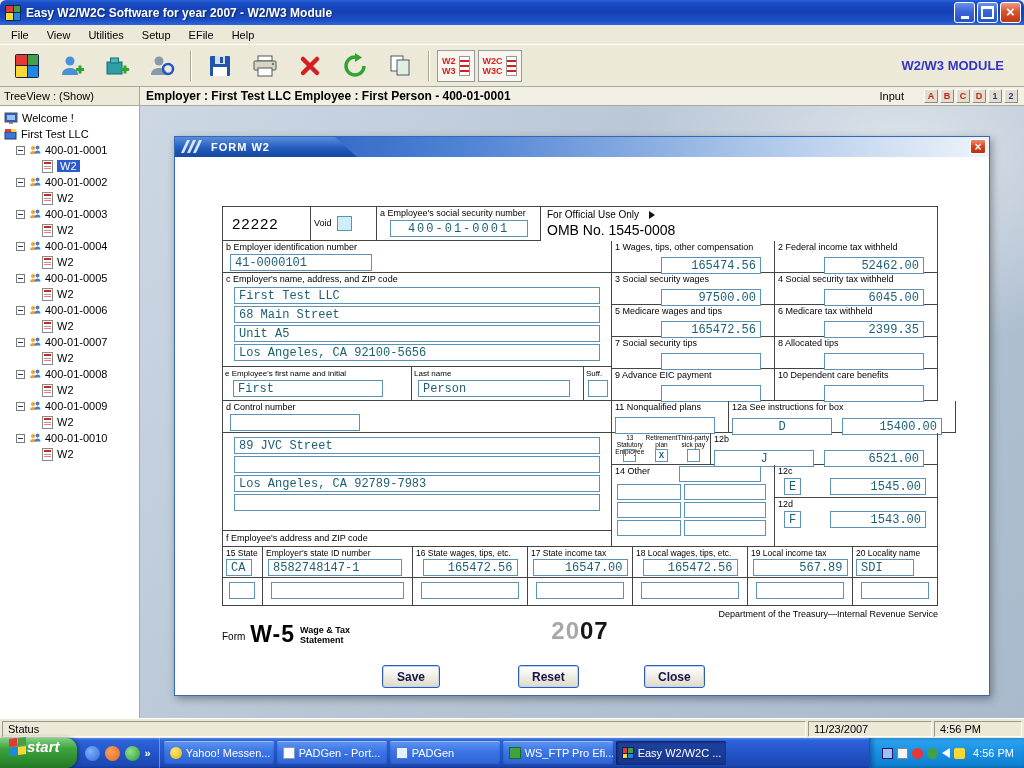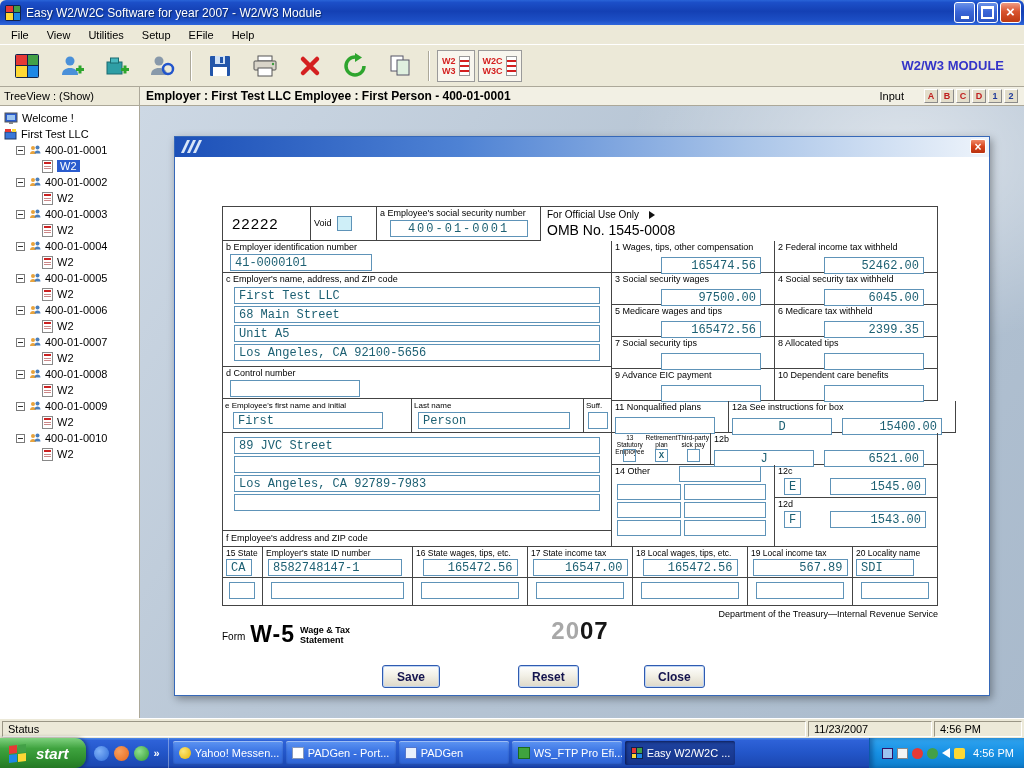--- a/index.html
+++ b/index.html
@@ -2,21 +2,21 @@
 <html><head>
 <meta charset="utf-8">
 <style>
 *{margin:0;padding:0;box-sizing:border-box;cursor:default}
 body{width:1024px;height:768px;overflow:hidden;font-family:"Liberation Sans",sans-serif;font-size:11px;background:#000}
 #screen{position:relative;width:1024px;height:768px;background:#ECE9D8}
 
 
 .titlebar{height:25px;display:flex;align-items:center;padding:0 3px 0 5px;border-radius:6px 6px 0 0;
  background:linear-gradient(180deg,#2964D8 0%,#1C4FC8 10%,#1440B4 45%,#1C4EC4 80%,#2E66DC 100%)}
-.titlebar .title{color:#fff;font-weight:normal;font-size:12px;margin-left:5px;flex:1;white-space:nowrap;overflow:hidden;text-shadow:1px 1px 1px #0a2a6a}
+.titlebar .title{color:#fff;font-weight:bold;font-size:12px;margin-left:5px;flex:1;white-space:nowrap;overflow:hidden;text-shadow:1px 1px 1px #0a2a6a}
 .winbtns{display:flex;gap:2px}
 .wbtn{width:21px;height:21px;border:1px solid #fff;border-radius:3px;display:flex;align-items:center;justify-content:center;color:#fff;
  background:linear-gradient(180deg,#6A92E8,#3A66D8 45%,#2A52C0)}
 .wbtn.close{background:linear-gradient(180deg,#EE9C84,#D9542E 45%,#BE3A12)}
 .wbtn.min::after{content:"";width:8px;height:3px;background:#fff;margin-top:9px}
 .wbtn.max::after{content:"";width:9px;height:8px;border:2px solid #fff;border-top-width:3px}
 .wbtn.close::after{content:"×";font-size:15px;font-weight:bold;line-height:1;margin-top:-2px}
 .gridicon{width:16px;height:16px;display:grid;grid-template-columns:1fr 1fr;grid-template-rows:1fr 1fr;gap:1px;background:#10224a;padding:1px;border-radius:2px;flex:none}
 .gridicon i:nth-child(1){background:#E53935}.gridicon i:nth-child(2){background:#43A047}
 .gridicon i:nth-child(3){background:#FDD835}.gridicon i:nth-child(4){background:#1E88E5}
@@ -148,21 +148,21 @@
  background:linear-gradient(180deg,#FEFEFE,#F2F0E6 45%,#DDD8C8);box-shadow:inset 0 0 0 1px #BFD4F2;font-weight:bold;font-size:12px;color:#14144e}
 .xpbtn.save{left:160px}.xpbtn.reset{left:296px}.xpbtn.closeb{left:422px}
 
 
 .statusbar{height:20px;background:#ECE9D8;border-top:1px solid #fff;display:flex;align-items:center;gap:2px;padding:1px 2px}
 .scell{height:16px;border:1px solid;border-color:#9a9685 #fff #fff #9a9685;display:flex;align-items:center;padding:0 5px;white-space:nowrap}
 .scell.grow{flex:1}.scell.date{width:124px}.scell.time{width:88px}
 
 
 .taskbar{height:30px;display:flex;align-items:stretch;background:linear-gradient(180deg,#4E8BE8 0%,#2E62D8 8%,#2255C8 50%,#1C48B2 92%,#15389A 100%)}
-.startbtn{display:flex;align-items:center;gap:10px;padding:0 17px 0 9px;border-radius:0 11px 11px 0;color:#fff;font-weight:bold;font-style:italic;font-size:15px;
+.startbtn{display:flex;gap:1px;padding:0 17px 0 9px;border-radius:0 11px 11px 0;color:#fff;font-weight:bold;font-style:italic;font-size:15px;
  background:linear-gradient(180deg,#7FD27F 0%,#3FA33F 35%,#2F8F2F 70%,#247824 100%);box-shadow:1px 0 4px rgba(0,0,0,.45)}
 .flag{width:17px;height:17px;display:grid;grid-template-columns:1fr 1fr;grid-template-rows:1fr 1fr;gap:1px;transform:skewY(-6deg)}
 .flag i:nth-child(1){background:#E53935}.flag i:nth-child(2){background:#43A047}
 .flag i:nth-child(3){background:#1E88E5}.flag i:nth-child(4){background:#FDD835}
 .quick{display:flex;align-items:center;gap:5px;padding:0 8px;border-right:1px solid rgba(255,255,255,.35)}
 .qicon{width:15px;height:15px;border-radius:50%;flex:none}
 .q1{background:radial-gradient(circle at 35% 35%,#7FB2F8,#2E6BD8)}
 .q2{background:radial-gradient(circle at 35% 35%,#F8A05E,#E8681A)}
 .q3{background:radial-gradient(circle at 35% 35%,#8FE08F,#2F9A2F)}
 .qmore{color:#fff;font-weight:bold}.qmore::after{content:"»"}
@@ -596,20 +596,21 @@
               <rect x="2" y="8" width="7" height="1" fill="#cc8888"></rect>
             </svg>
           </span>
           <span>W2</span>
         </div>
     </div>
 
     <div class="desk">
       <div class="formwin">
         <div class="formbar">
+          <div class="formtab">FORM W2</div>
           <div class="stripes">
               <i></i>
               <i></i>
               <i></i>
             </div>
           <div class="formclose"></div>
         </div>
         <div class="formbody">
 
           <div class="w2grid">
@@ -641,38 +642,38 @@
                 <div class="cell rb">
                   <div class="lb">b Employer identification number</div>
                   <div class="inp">41-0000101</div>
                 </div>
                 <div class="cell rc">
                   <div class="lb">c  Employer's name, address, and ZIP code</div>
                   <div class="inp">First Test LLC</div>
                   <div class="inp">68 Main Street</div>
                   <div class="inp">Unit A5</div>
                   <div class="inp">Los Angeles, CA 92100-5656</div>
-                </div>
-                <div class="cell rd">
-                  <div class="lb">d Control number</div>
-                  <div class="inp"></div>
                 </div>
                 <div class="cell re">
                   <div class="sub sub1">
                     <div class="lb" style="font-size:8px">e  Employee's first name and initial</div>
                     <div class="inp">First</div>
                   </div>
                   <div class="sub sub2">
                     <div class="lb" style="font-size:8px">Last name</div>
                     <div class="inp">Person</div>
                   </div>
                   <div class="sub sub3">
                     <div class="lb" style="font-size:8px">Suff.</div>
                     <div class="inp"></div>
                   </div>
+                </div>
+                <div class="cell rd">
+                  <div class="lb">d Control number</div>
+                  <div class="inp"></div>
                 </div>
                 <div class="cell raddr">
                   <div class="inp">89 JVC Street</div>
                   <div class="inp"></div>
                   <div class="inp">Los Angeles, CA 92789-7983</div>
                   <div class="inp"></div>
                 </div>
                 <div class="cell rf">
                   <span class="lb">f  Employee's address and ZIP code</span>
                 </div>

